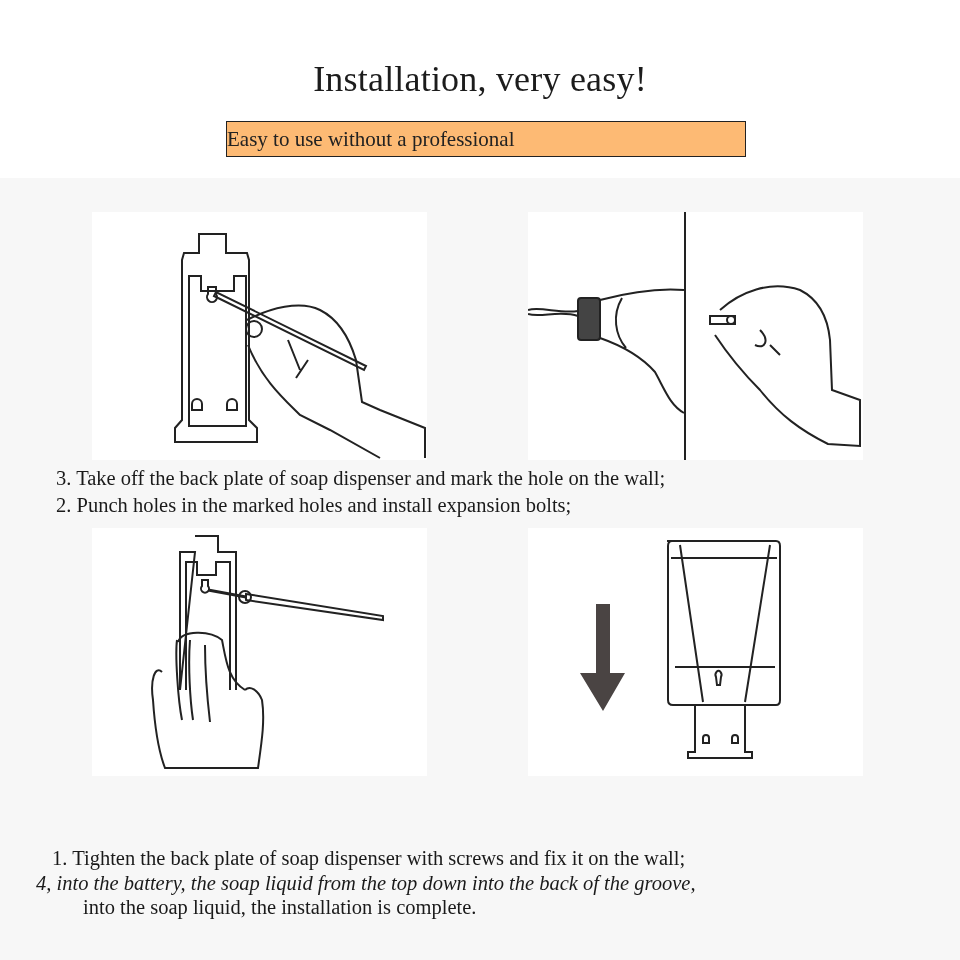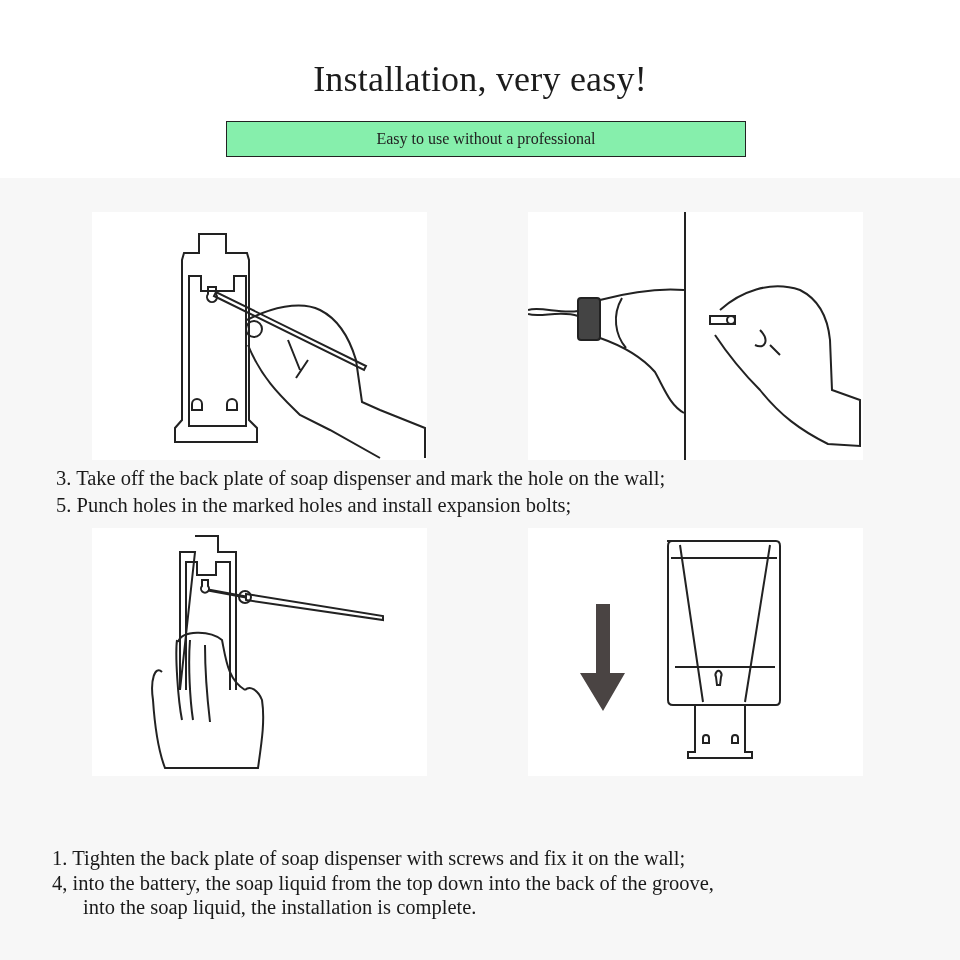--- a/index.html
+++ b/index.html
@@ -1,19 +1,19 @@
 <!DOCTYPE html>
 <html><head>
 <meta charset="utf-8">
 <style>
   html,body{margin:0;padding:0;}
   body{width:960px;height:960px;position:relative;background:#f7f7f7;font-family:"Liberation Serif","DejaVu Serif",serif;color:#1a1a1a;overflow:hidden;}
   .top{position:absolute;left:0;top:0;width:960px;height:178px;background:#ffffff;}
   .title{position:absolute;left:0;top:58px;width:960px;text-align:center;font-size:36px;color:#1c1c1c;letter-spacing:0.2px;}
-  .subbox{position:absolute;left:226px;top:121px;width:520px;height:36px;border:1.5px solid #222;background:#86efac;box-sizing:border-box;text-align:center;font-size:16px;line-height:34px;color:#222;}
+  .subbox{position:absolute;left:226px;top:121px;width:520px;height:36px;border:1.5px solid #222;background:#fdba74;box-sizing:border-box;font-size:21px;line-height:34px;color:#222;}
   .panel{position:absolute;background:#ffffff;}
   .panel svg{position:absolute;left:0;top:0;}
   .cap{position:absolute;font-size:20.5px;line-height:27px;color:#1a1a1a;white-space:nowrap;}
 </style>
 </head>
 <body>
 
 <div class="top"></div>
 <div class="title">Installation, very easy!</div>
 <div class="subbox">Easy to use without a professional</div>
@@ -64,16 +64,16 @@
     <line x1="671" y1="558" x2="777" y2="558"></line>
     <line x1="675" y1="667" x2="775" y2="667"></line>
     <path d="M680 545 L703 702 M770 545 L745 702"></path>
     <path d="M716 677 a3 4 0 1 1 5 0 l-1 8 h-3 Z"></path>
     <path d="M695 705 V752 H688 V758 H752 V752 H745 V705"></path>
     <path d="M703 738 a3 3 0 1 1 6 0 v5 h-6 Z M732 738 a3 3 0 1 1 6 0 v5 h-6 Z"></path>
   </svg>
 </div>
 
 <div class="cap" style="left:56px;top:465px;">3. Take off the back plate of soap dispenser and mark the hole on the wall;</div>
-<div class="cap" style="left:56px;top:492px;">5. Punch holes in the marked holes and install expansion bolts;</div>
+<div class="cap" style="left:56px;top:492px;">2. Punch holes in the marked holes and install expansion bolts;</div>
 <div class="cap" style="left:52px;top:845px;">1. Tighten the back plate of soap dispenser with screws and fix it on the wall;</div>
-<div class="cap" style="left:52px;top:870px;">4, into the battery, the soap liquid from the top down into the back of the groove,</div>
+<div class="cap" style="left:36px;top:870px;font-style:italic;">4, into the battery, the soap liquid from the top down into the back of the groove,</div>
 <div class="cap" style="left:67px;top:894px;margin-left:16px;">into the soap liquid, the installation is complete.</div>
 
 </body></html>

